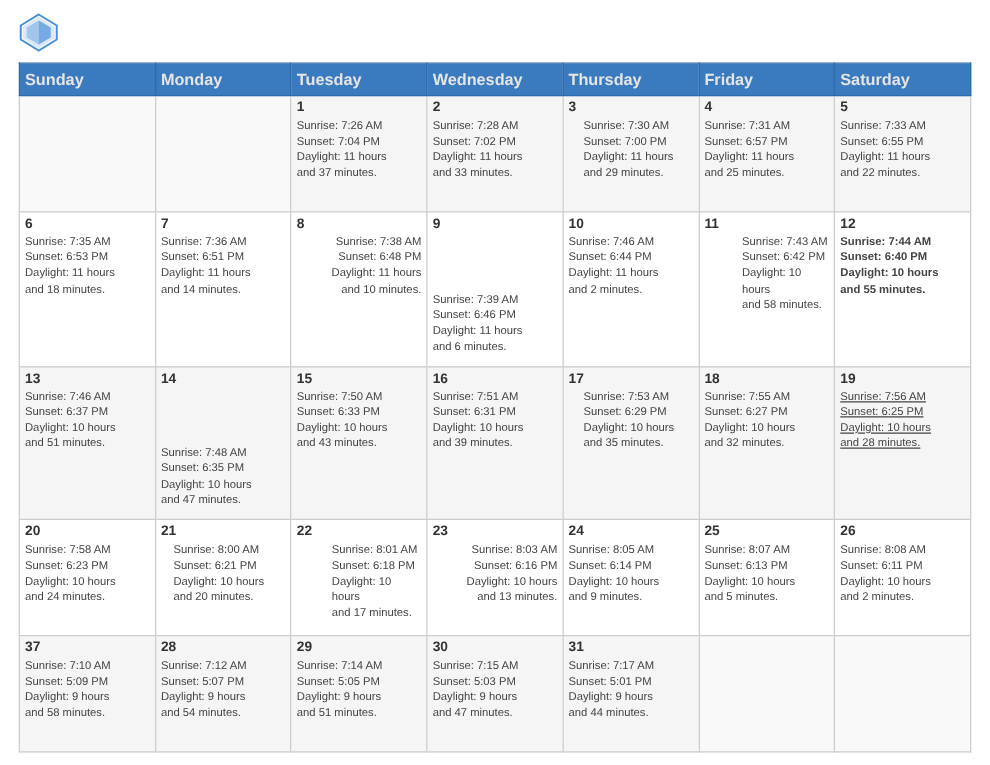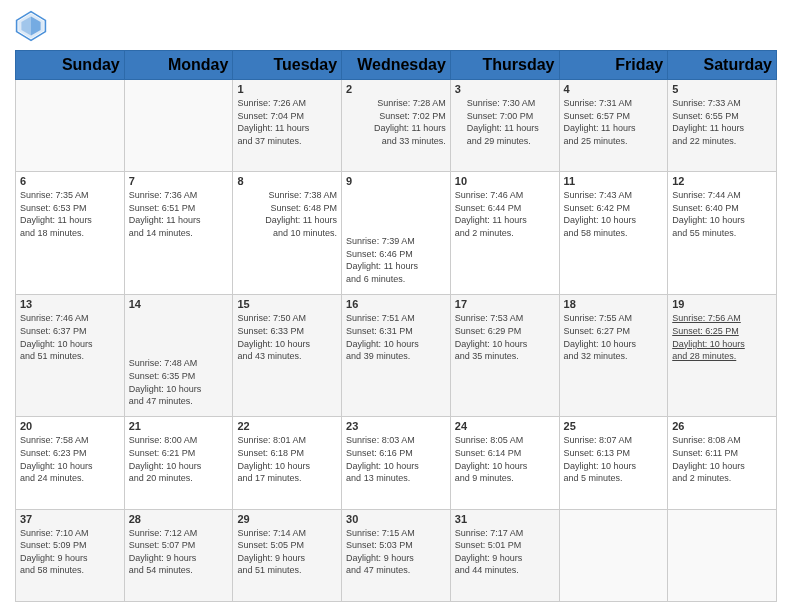--- a/index.html
+++ b/index.html
@@ -56,25 +56,25 @@
     .calendar-table {
       width: 100%;
       border-collapse: collapse;
       flex: 1;
       table-layout: fixed;
     }
     .calendar-table thead tr {
       background-color: #3a7abf;
     }
     .calendar-table thead th {
-      color: #000000;
-      font-size: 16px;
+      color: #e5e5e5;
+      font-size: 13px;
       font-weight: bold;
       padding: 5px 4px;
-      text-align: right;
+      text-align: left;
       border: 1px solid #2d6aaa;
     }
     .calendar-table tbody td {
       vertical-align: top;
       border: 1px solid #ccc;
       padding: 3px 4px;
       font-size: 9.5px;
       color: #333;
       background: #fff;
       height: 88px;
@@ -141,21 +141,21 @@
           <td class="empty"></td>
           <td>
             <span class="day-num">1</span>
             <div class="day-info" style="white-space: pre-line;">Sunrise: 7:26 AM
 Sunset: 7:04 PM
 Daylight: 11 hours
 and 37 minutes.</div>
           </td>
           <td>
             <span class="day-num">2</span>
-            <div class="day-info" style="white-space: pre-line; text-align: right;">Sunrise: 7:28 AM
+            <div class="day-info" style="white-space: pre-line;">Sunrise: 7:28 AM
 Sunset: 7:02 PM
 Daylight: 11 hours
 and 33 minutes.</div>
           </td>
           <td>
             <span class="day-num">3</span>
             <div class="day-info" style="white-space: pre-line; margin-left: 12px;">Sunrise: 7:30 AM
 Sunset: 7:00 PM
 Daylight: 11 hours
 and 29 minutes.</div>
@@ -206,28 +206,28 @@
           </td>
           <td>
             <span class="day-num">10</span>
             <div class="day-info" style="white-space: pre-line;">Sunrise: 7:46 AM
 Sunset: 6:44 PM
 Daylight: 11 hours
 and 2 minutes.</div>
           </td>
           <td>
             <span class="day-num">11</span>
-            <div class="day-info" style="white-space: pre-line;">Sunrise: 7:43 AM
+            <div class="day-info" style="white-space: pre-line; margin-left: 30px;">Sunrise: 7:43 AM
 Sunset: 6:42 PM
 Daylight: 10 hours
 and 58 minutes.</div>
           </td>
           <td>
             <span class="day-num">12</span>
-            <div class="day-info" style="white-space: pre-line;">Sunrise: 7:44 AM
+            <div class="day-info" style="white-space: pre-line; font-weight: bold;">Sunrise: 7:44 AM
 Sunset: 6:40 PM
 Daylight: 10 hours
 and 55 minutes.</div>
           </td>
         </tr>
         <tr>
           <td>
             <span class="day-num">13</span>
             <div class="day-info" style="white-space: pre-line;">Sunrise: 7:46 AM
 Sunset: 6:37 PM
@@ -250,21 +250,21 @@
           </td>
           <td>
             <span class="day-num">16</span>
             <div class="day-info" style="white-space: pre-line;">Sunrise: 7:51 AM
 Sunset: 6:31 PM
 Daylight: 10 hours
 and 39 minutes.</div>
           </td>
           <td>
             <span class="day-num">17</span>
-            <div class="day-info" style="white-space: pre-line;">Sunrise: 7:53 AM
+            <div class="day-info" style="white-space: pre-line; margin-left: 12px;">Sunrise: 7:53 AM
 Sunset: 6:29 PM
 Daylight: 10 hours
 and 35 minutes.</div>
           </td>
           <td>
             <span class="day-num">18</span>
             <div class="day-info" style="white-space: pre-line;">Sunrise: 7:55 AM
 Sunset: 6:27 PM
 Daylight: 10 hours
 and 32 minutes.</div>
@@ -280,35 +280,35 @@
         <tr>
           <td>
             <span class="day-num">20</span>
             <div class="day-info" style="white-space: pre-line;">Sunrise: 7:58 AM
 Sunset: 6:23 PM
 Daylight: 10 hours
 and 24 minutes.</div>
           </td>
           <td>
             <span class="day-num">21</span>
-            <div class="day-info" style="white-space: pre-line;">Sunrise: 8:00 AM
+            <div class="day-info" style="white-space: pre-line; margin-left: 10px;">Sunrise: 8:00 AM
 Sunset: 6:21 PM
 Daylight: 10 hours
 and 20 minutes.</div>
           </td>
           <td>
             <span class="day-num">22</span>
-            <div class="day-info" style="white-space: pre-line;">Sunrise: 8:01 AM
+            <div class="day-info" style="white-space: pre-line; margin-left: 28px;">Sunrise: 8:01 AM
 Sunset: 6:18 PM
 Daylight: 10 hours
 and 17 minutes.</div>
           </td>
           <td>
             <span class="day-num">23</span>
-            <div class="day-info" style="white-space: pre-line;">Sunrise: 8:03 AM
+            <div class="day-info" style="white-space: pre-line; text-align: right;">Sunrise: 8:03 AM
 Sunset: 6:16 PM
 Daylight: 10 hours
 and 13 minutes.</div>
           </td>
           <td>
             <span class="day-num">24</span>
             <div class="day-info" style="white-space: pre-line;">Sunrise: 8:05 AM
 Sunset: 6:14 PM
 Daylight: 10 hours
 and 9 minutes.</div>

